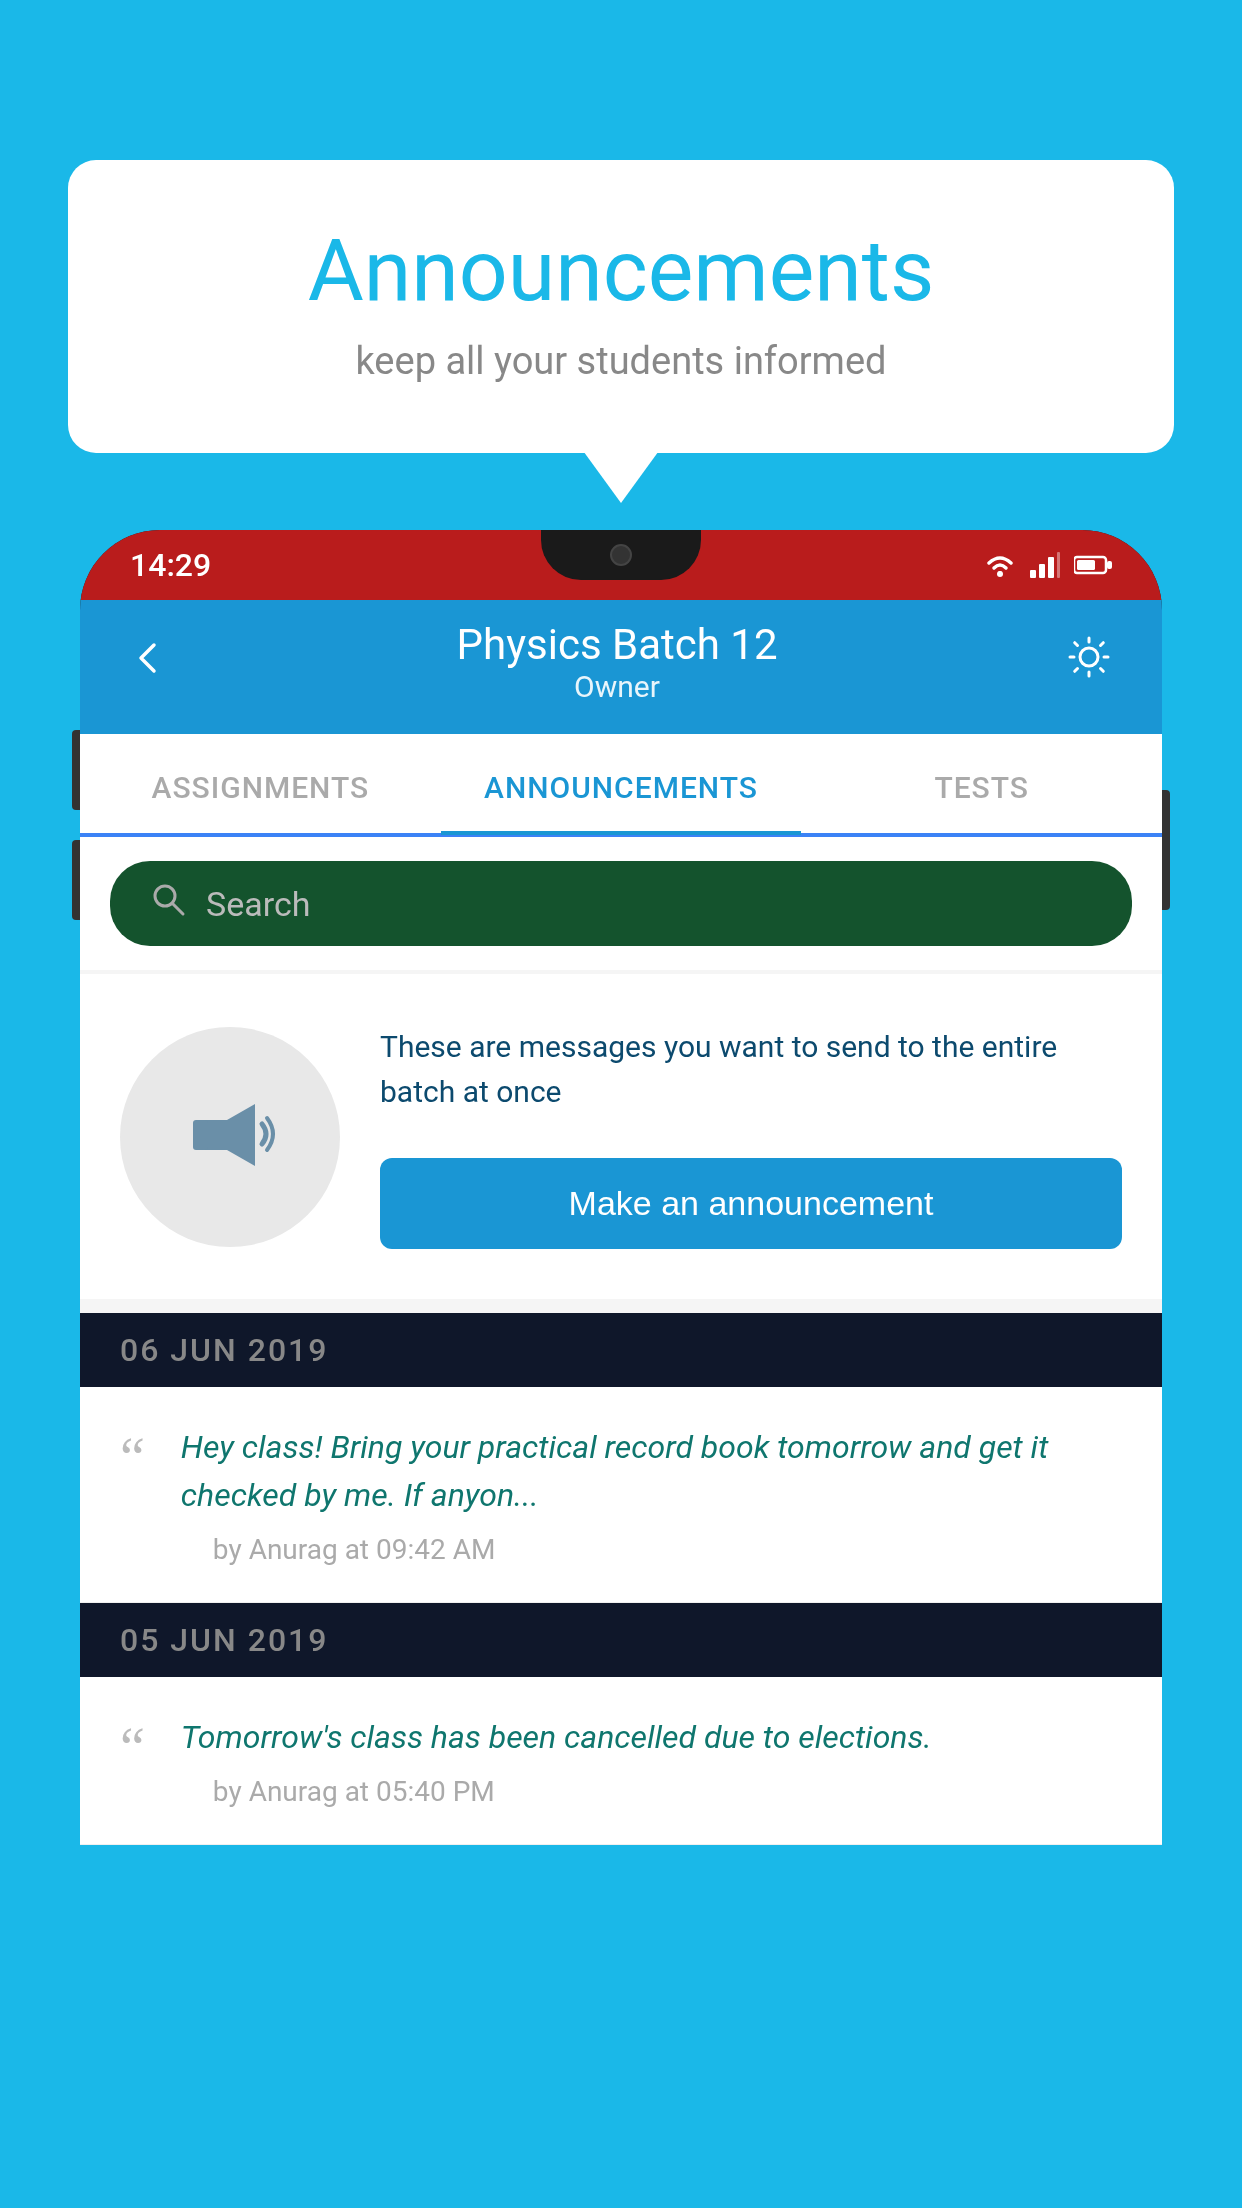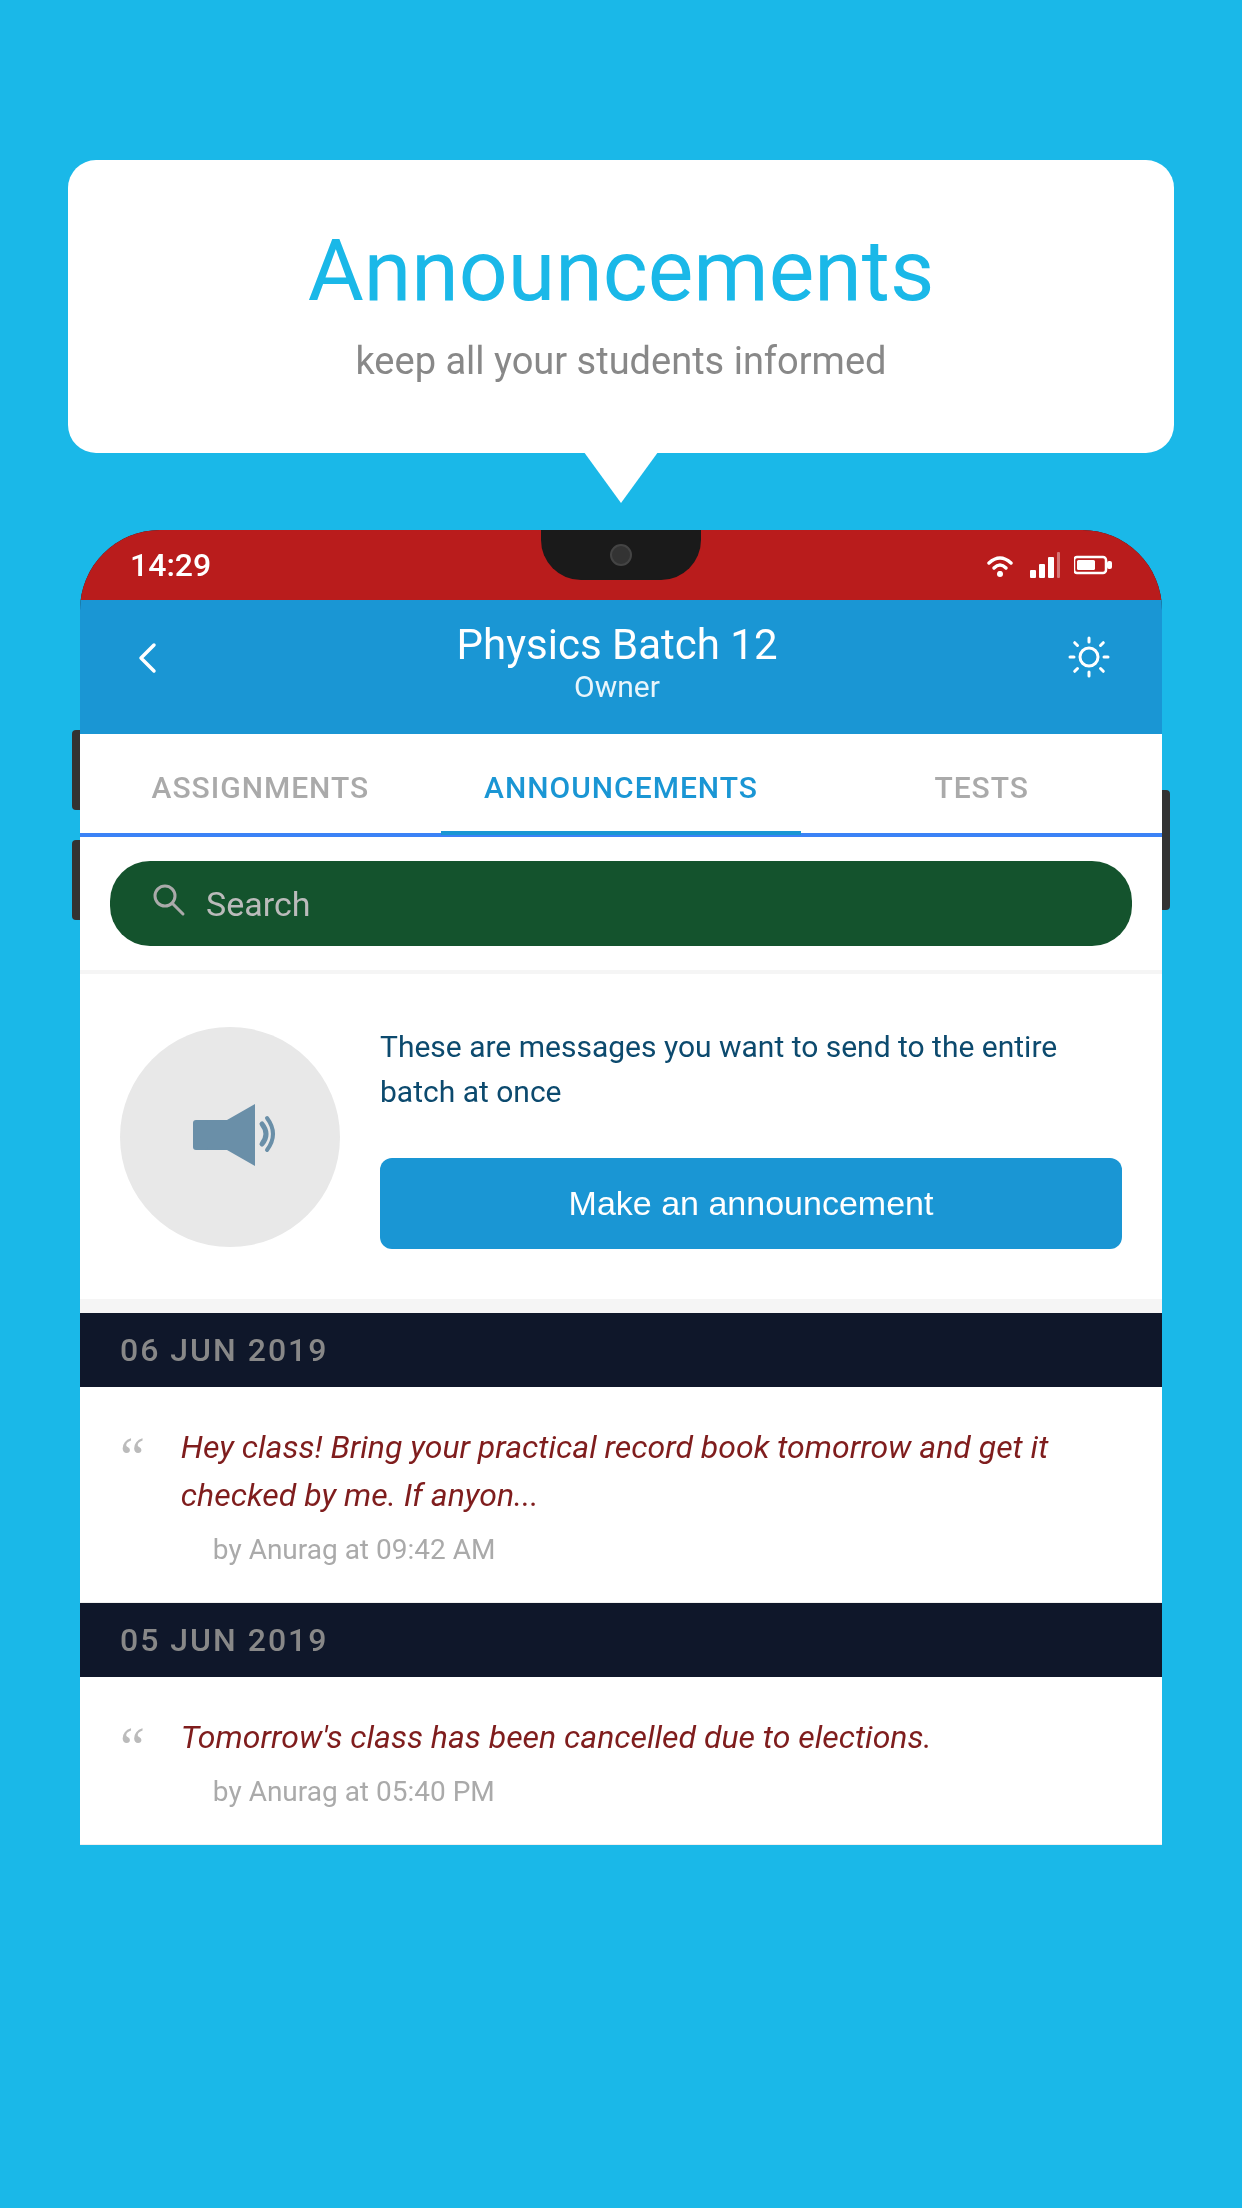--- a/index.html
+++ b/index.html
@@ -295,21 +295,21 @@
       flex-shrink: 0;
       margin-top: 6px;
     }
 
     .announcement-content {
       flex: 1;
     }
 
     .announcement-text {
       font-size: 32px;
-      color: #7f1d1d;
+      color: #0f766e;
       font-style: italic;
       line-height: 1.5;
       margin-bottom: 14px;
     }
 
     .announcement-meta {
       font-size: 28px;
       color: #aaa;
       margin-left: 32px;
     }

